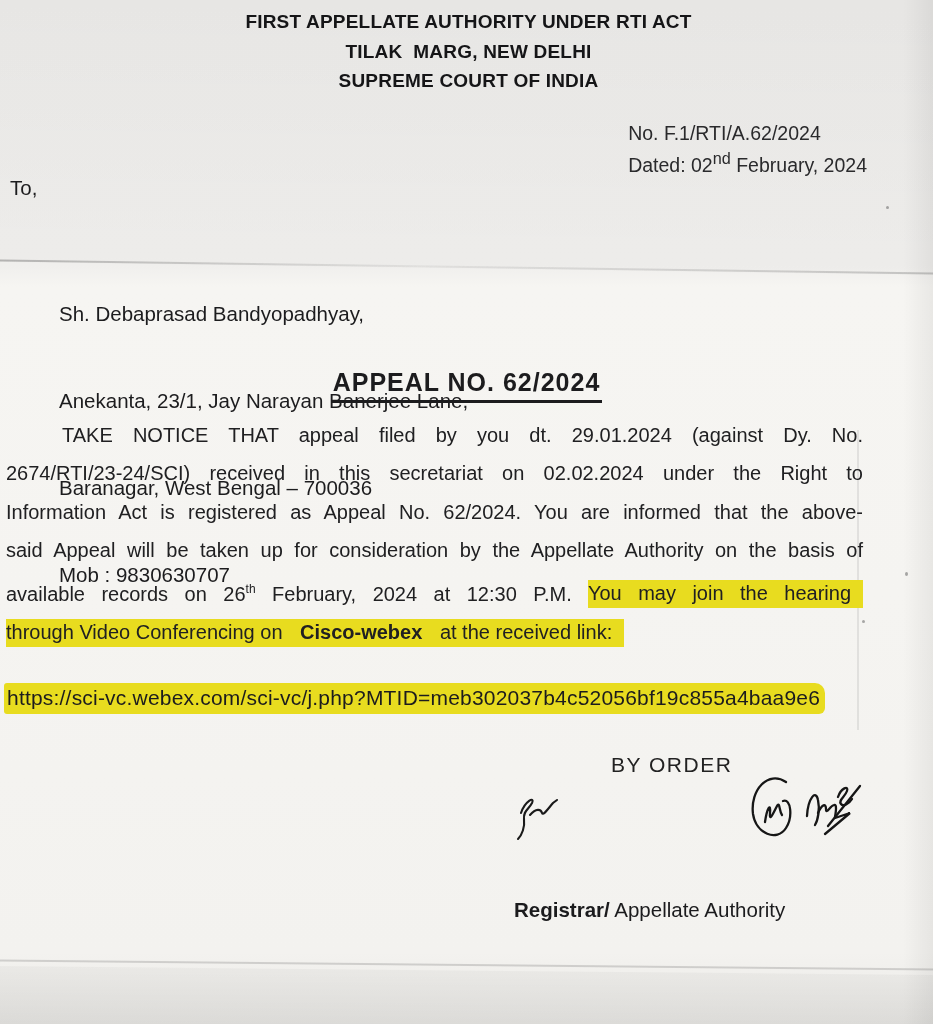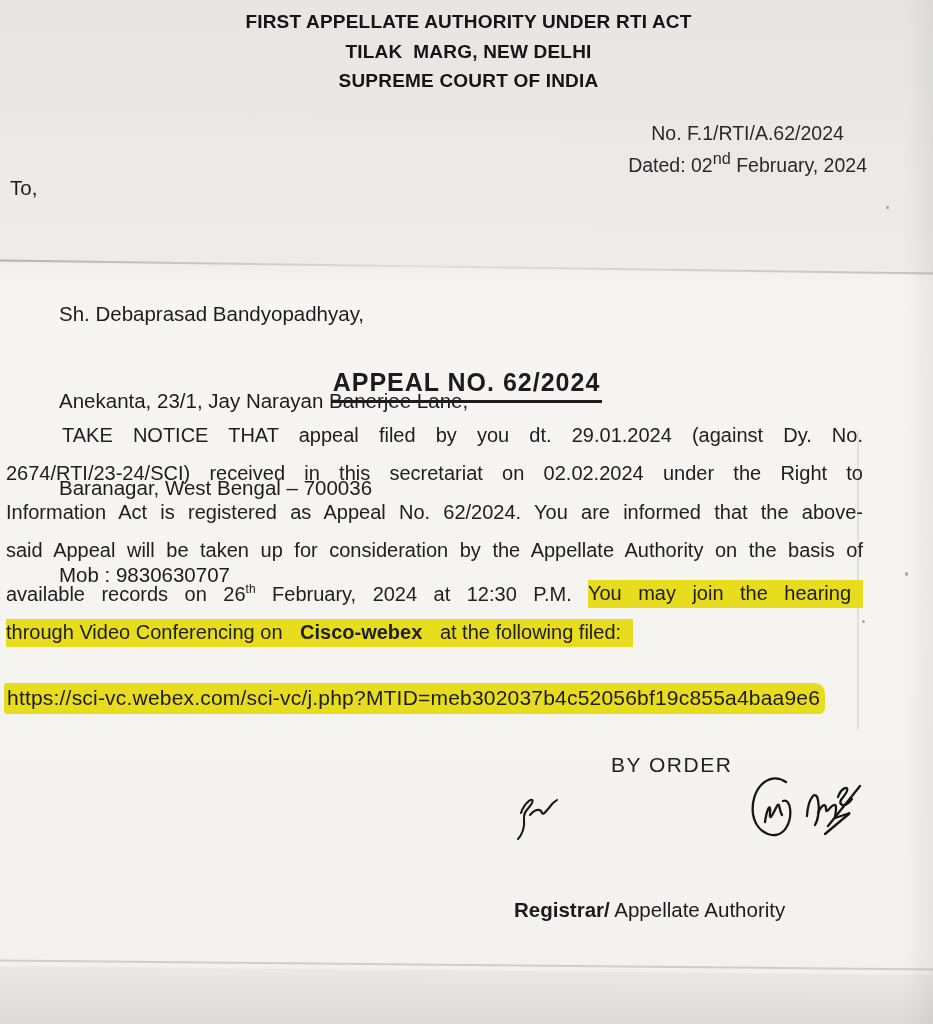--- a/index.html
+++ b/index.html
@@ -30,21 +30,21 @@
   .crease-right{position:absolute;left:857px;top:430px;width:1.5px;height:300px;
     background:rgba(0,0,0,.08);filter:blur(.6px);pointer-events:none;}
   .speck{position:absolute;border-radius:50%;background:rgba(70,70,70,.45);pointer-events:none;}
 
   
   .letterhead{position:absolute;left:2px;top:7px;width:100%;text-align:center;
     font-weight:bold;font-size:19px;line-height:29.5px;letter-spacing:.2px;color:#151517;}
   .lh-line{white-space:pre;}
 
   
-  .ref{position:absolute;right:66px;top:121px;text-align:center;
+  .ref{position:absolute;right:66px;top:121px;text-align:left;
     font-size:19.5px;line-height:24.5px;color:#2a2a2c;}
 
   .to{position:absolute;left:10px;top:176px;font-size:20.5px;}
   .addr{position:absolute;left:59px;top:241px;font-size:20.5px;line-height:29px;white-space:pre;}
 
   .subject{position:absolute;left:0;top:368px;width:100%;text-align:center;}
   .subject-text{display:inline-block;font-weight:bold;font-size:25px;letter-spacing:1px;
     border-bottom:3px solid #1c1c1e;padding:0 2px 3px 2px;}
 
   .para{position:absolute;left:6px;top:416px;width:857px;font-size:20px;line-height:38.4px;color:#202022;}
@@ -101,21 +101,21 @@
   <div class="subject">
     <span class="subject-text">APPEAL NO. 62/2024</span>
   </div>
 
   <div class="para">
       <div class="bl just ind"><span>TAKE NOTICE THAT appeal filed by you dt. 29.01.2024 (against Dy. No.</span></div>
       <div class="bl just"><span>2674/RTI/23-24/SCI) received in this secretariat on 02.02.2024 under the Right to</span></div>
       <div class="bl just"><span>Information Act is registered as Appeal No. 62/2024. You are informed that the above-</span></div>
       <div class="bl just"><span>said Appeal will be taken up for consideration by the Appellate Authority on the basis of</span></div>
       <div class="bl just"><span>available records on 26</span><sup>th</sup><span> February, 2024 at 12:30 P.M. </span><span class="hl">You may join the hearing</span></div>
-      <div class="bl"><span class="hl">through Video Conferencing on </span><span class="hl b">Cisco-webex</span><span class="hl"> at the following filed:</span></div>
+      <div class="bl"><span class="hl">through Video Conferencing on </span><span class="hl b">Cisco-webex</span><span class="hl"> at the received link:</span></div>
     </div>
 
   <div class="url-line">
     <span class="hl">https://sci-vc.webex.com/sci-vc/j.php?MTID=meb302037b4c52056bf19c855a4baa9e6</span>
   </div>
 
   <div class="by-order">BY ORDER</div>
 
   <svg class="sig-small" width="72" height="62" viewBox="0 0 72 62">
     <g fill="none" stroke="#1a1a1a" stroke-width="2.1" stroke-linecap="round">

